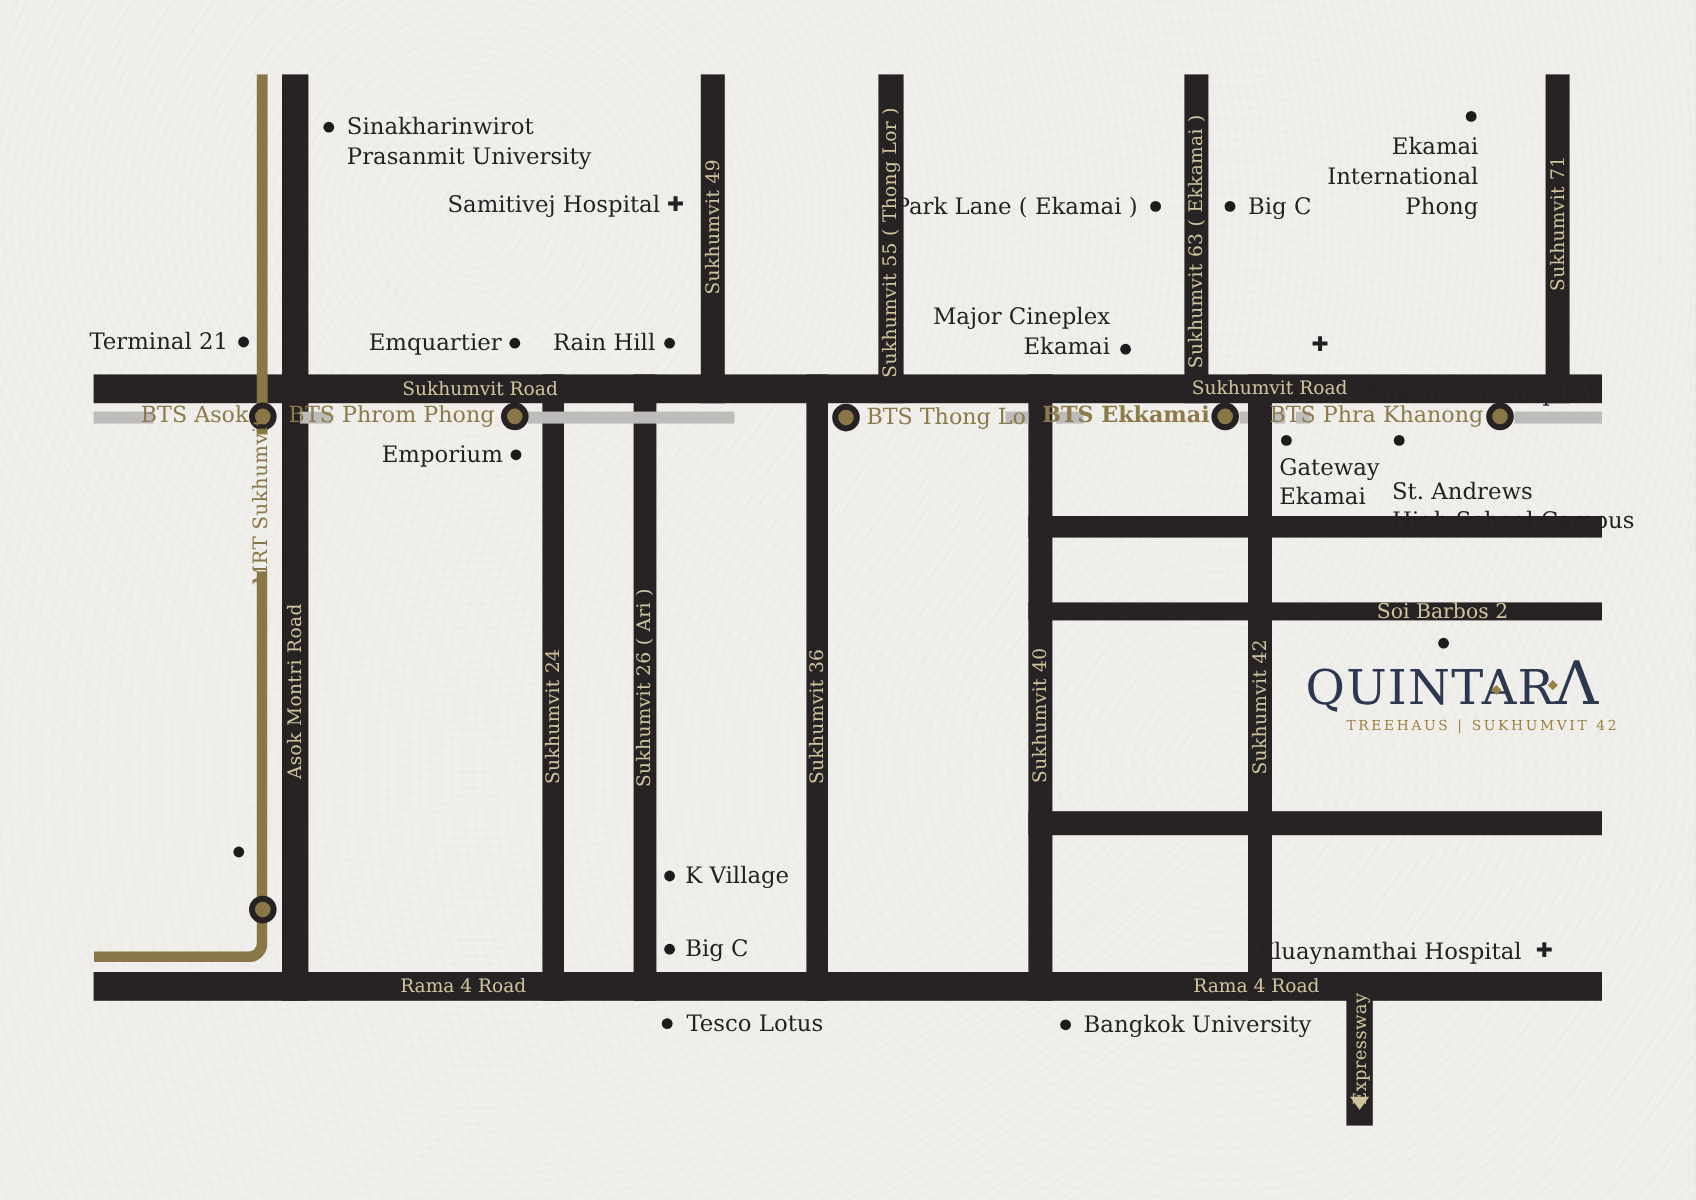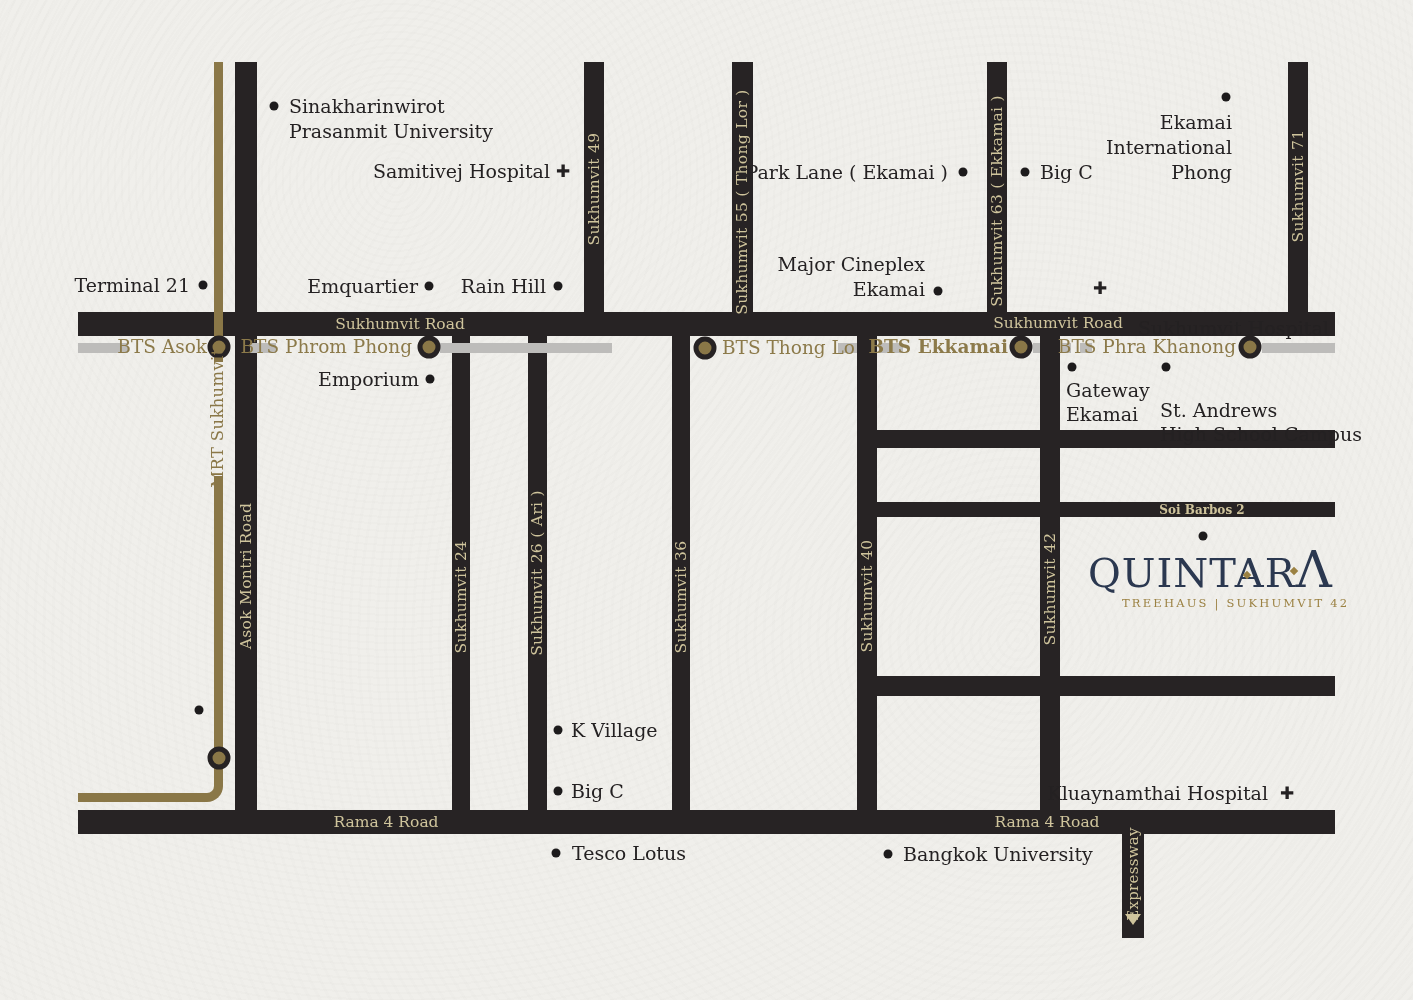--- a/index.html
+++ b/index.html
@@ -96,21 +96,21 @@
   <div class="bts-label" style="right:1206px;top:335px;">BTS Asok</div>
   <div class="bts-label" style="right:1001px;top:335px;">BTS Phrom Phong</div>
   <div class="bts-label" style="left:722px;top:336px;">BTS Thong Lo</div>
   <div class="bts-label" style="right:405px;top:335px;font-weight:bold;">BTS Ekkamai</div>
   <div class="bts-label" style="right:177px;top:335px;">BTS Phra Khanong</div>
 
   <div class="hlabel" style="left:400px;top:324px;">Sukhumvit Road</div>
   <div class="hlabel" style="left:1058px;top:323px;">Sukhumvit Road</div>
   <div class="hlabel" style="left:386px;top:822px;">Rama 4 Road</div>
   <div class="hlabel" style="left:1047px;top:822px;">Rama 4 Road</div>
-  <div class="hlabel" style="left:1202px;top:510px;font-size:12px;font-weight:bold;">Soi Barbos 2</div>
+  <div class="hlabel" style="left:1202px;top:510px;font-size:17px;">Soi Barbos 2</div>
 
   <div class="vlabel" style="left:594px;top:189px;">Sukhumvit 49</div>
   <div class="vlabel" style="left:742px;top:202px;">Sukhumvit 55 ( Thong Lor )</div>
   <div class="vlabel" style="left:997px;top:201px;">Sukhumvit 63 ( Ekkamai )</div>
   <div class="vlabel" style="left:1298px;top:186px;">Sukhumvit 71</div>
   <div class="vlabel" style="left:461px;top:597px;">Sukhumvit 24</div>
   <div class="vlabel" style="left:537px;top:573px;">Sukhumvit 26 ( Ari )</div>
   <div class="vlabel" style="left:681px;top:597px;">Sukhumvit 36</div>
   <div class="vlabel" style="left:867px;top:596px;">Sukhumvit 40</div>
   <div class="vlabel" style="left:1050px;top:589px;">Sukhumvit 42</div>

